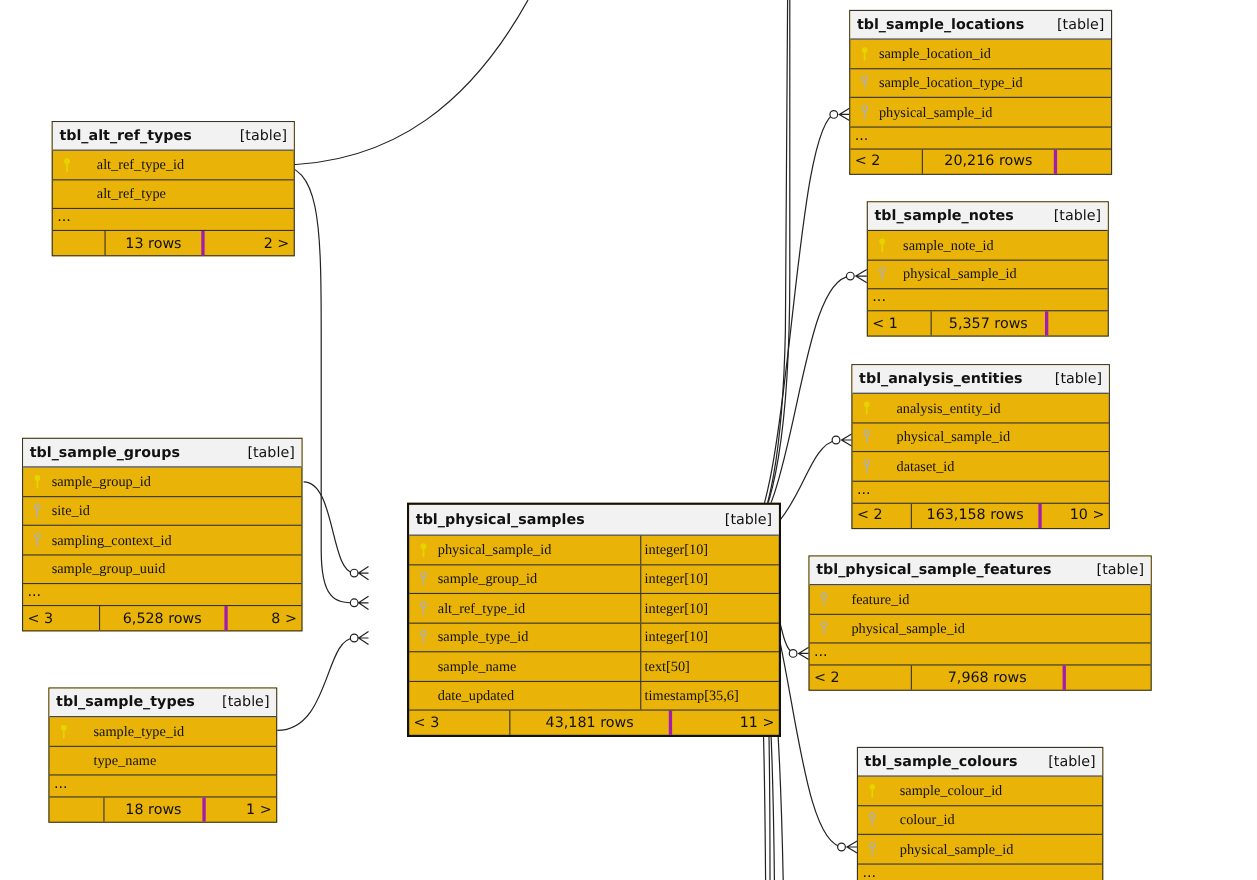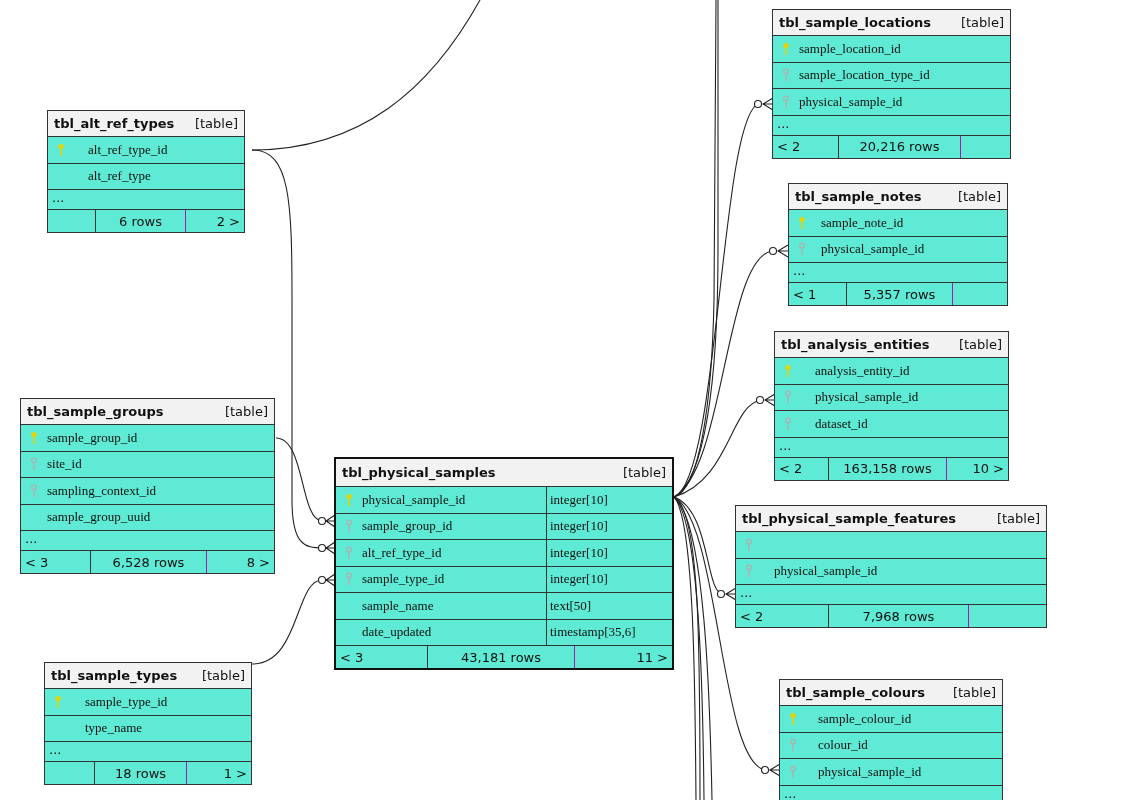--- a/index.html
+++ b/index.html
@@ -1,36 +1,36 @@
 <!DOCTYPE html>
 <html><head>
 <meta charset="utf-8">
 <style>
   html, body { margin:0; padding:0; background:#ffffff; }
   body { width:1143px; height:800px; position:relative; overflow:hidden;
          font-family:"DejaVu Sans", sans-serif; font-size:13px; color:#111; }
   svg.links { position:absolute; left:0; top:0; width:1143px; height:800px; pointer-events:none; }
-  .tbl { position:absolute; border:1px solid #333; background:#5eead4; box-sizing:border-box; }
-  .tbl.main { border:2px solid #111; }
+  .tbl { position:absolute; border:1px solid #333; background:#eab308; box-sizing:border-box; }
+  .tbl.main { border:2px solid #111;margin-left:36px; }
   .hdr { height:26px; background:#f2f2f2; border-bottom:1px solid #333; display:flex;
          align-items:center; justify-content:space-between; padding:0 6px; box-sizing:border-box; }
   .hdr .name { font-weight:bold; font-size:13px; }
   .hdr .kind { font-size:13px; }
   .row { height:26.5px; border-bottom:1px solid #333; display:flex; align-items:center;
          box-sizing:border-box; position:relative;font-family:Liberation Serif, serif; }
   .row .key { width:26px; display:flex; justify-content:center; align-items:center; flex:none; }
   .row .col { flex:1; white-space:nowrap; }
   .row .typ { width:126px; border-left:1px solid #333; height:100%; display:flex; align-items:center;
               padding-left:3px; box-sizing:border-box; flex:none; }
   .more { height:20px; border-bottom:1px solid #333; padding-left:4px; font-size:13px;
           line-height:16px; box-sizing:border-box; }
   .foot { height:22px; display:flex; font-size:13px; box-sizing:border-box; }
   .foot > div { display:flex; align-items:center; box-sizing:border-box; }
   .foot .prev { border-right:1px solid #333; padding-left:4px; }
-  .foot .rows { justify-content:center; border-right:1px solid #a21caf; }
+  .foot .rows { justify-content:center; border-right:3px solid #a21caf; }
   .foot .next { justify-content:flex-end; padding-right:4px; flex:1; }
   .key svg { display:block; }
 </style>
 </head>
 <body>
 
 <svg class="links" xmlns="http://www.w3.org/2000/svg">
   <g fill="none" stroke="#222" stroke-width="1.1">
 
     <path d="M480 0 C 430 90, 360 150, 252 150"></path>
@@ -69,42 +69,42 @@
     <path d="M335 542 L326 548 L335 554 M326 548 L335 548"></path>
     <path d="M335 574 L326 580 L335 586 M326 580 L335 580"></path>
     <path d="M773 98 L763 104 L773 110 M763 104 L773 104"></path>
     <path d="M788 245 L778 251 L788 257 M778 251 L788 251"></path>
     <path d="M775 394 L765 400 L775 406 M765 400 L775 400"></path>
     <path d="M736 588 L726 594 L736 600 M726 594 L736 594"></path>
     <path d="M780 764 L770 770 L780 776 M770 770 L780 770"></path>
   </g>
 </svg>
 
-<div class="tbl" style="left:47px;top:110px;width:198px;">
+<div class="tbl" style="left:47px;top:110px;width:221px;">
   <div class="hdr">
     <span class="name">tbl_alt_ref_types</span>
     <span class="kind">[table]</span>
   </div>
   <div class="row">
     <span class="key">
         <svg width="8" height="14" viewBox="0 0 8 14">
           <circle cx="4" cy="3.5" r="2.6" fill="#e6d400"></circle>
           <rect x="3.2" y="5" width="1.6" height="8" fill="#e6d400"></rect>
         </svg>
       </span>
     <span class="col" style="padding-left:14px">alt_ref_type_id</span>
   </div>
   <div class="row">
     <span class="key"></span>
     <span class="col" style="padding-left:14px">alt_ref_type</span>
   </div>
   <div class="more">...</div>
   <div class="foot">
     <div class="prev" style="width:48px"></div>
-    <div class="rows" style="width:90px">6 rows</div>
+    <div class="rows" style="width:90px">13 rows</div>
     <div class="next">2 &gt;</div>
   </div>
 </div>
 
 <div class="tbl" style="left:20px;top:398px;width:255px;">
   <div class="hdr">
     <span class="name">tbl_sample_groups</span>
     <span class="kind">[table]</span>
   </div>
   <div class="row">
@@ -139,21 +139,21 @@
     <span class="col">sample_group_uuid</span>
   </div>
   <div class="more">...</div>
   <div class="foot">
     <div class="prev" style="width:70px">&lt; 3</div>
     <div class="rows" style="width:116px">6,528 rows</div>
     <div class="next">8 &gt;</div>
   </div>
 </div>
 
-<div class="tbl" style="left:44px;top:625px;width:208px;margin-top:37px;">
+<div class="tbl" style="left:44px;top:625px;width:208px;">
   <div class="hdr">
     <span class="name">tbl_sample_types</span>
     <span class="kind">[table]</span>
   </div>
   <div class="row">
     <span class="key">
         <svg width="8" height="14" viewBox="0 0 8 14">
           <circle cx="4" cy="3.5" r="2.6" fill="#e6d400"></circle>
           <rect x="3.2" y="5" width="1.6" height="8" fill="#e6d400"></rect>
         </svg>
@@ -350,20 +350,21 @@
     <span class="name">tbl_physical_sample_features</span>
     <span class="kind">[table]</span>
   </div>
   <div class="row">
     <span class="key">
         <svg width="8" height="14" viewBox="0 0 8 14">
           <circle cx="4" cy="3.5" r="2.4" fill="none" stroke="#b0b0b0" stroke-width="1.2"></circle>
           <rect x="3.3" y="5" width="1.4" height="8" fill="#b0b0b0"></rect>
         </svg>
       </span>
+    <span class="col" style="padding-left:12px">feature_id</span>
   </div>
   <div class="row">
     <span class="key">
         <svg width="8" height="14" viewBox="0 0 8 14">
           <circle cx="4" cy="3.5" r="2.4" fill="none" stroke="#b0b0b0" stroke-width="1.2"></circle>
           <rect x="3.3" y="5" width="1.4" height="8" fill="#b0b0b0"></rect>
         </svg>
       </span>
     <span class="col" style="padding-left:12px">physical_sample_id</span>
   </div>

